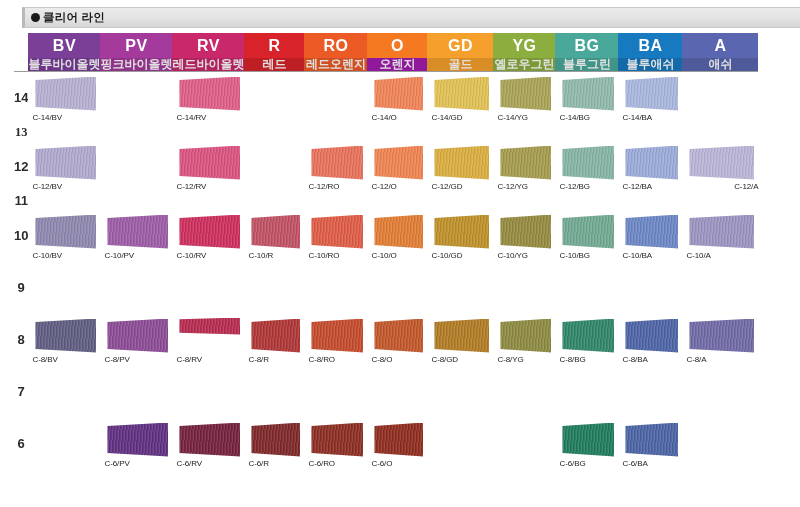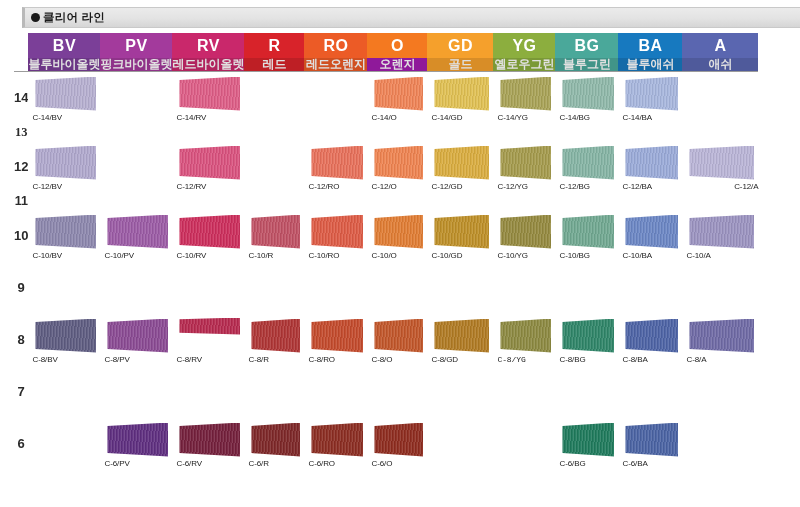--- a/index.html
+++ b/index.html
@@ -678,21 +678,21 @@
             </td>
             <td class="cell">
               <div class="cellinner" style="height: 51px;">
                 <div class="swatchbox">
                   <div class="swatch" style="background: rgb(176, 122, 35);"></div>
                 </div>
                 <div class="swlabel">C-8/GD</div>
               </div>
             </td>
             <td class="cell">
-              <div class="cellinner" style="height: 51px; font-family: Liberation Mono, monospace;">
+              <div class="cellinner" style="height: 51px;">
                 <div class="swatchbox">
                   <div class="swatch" style="background: rgb(140, 137, 65);"></div>
                 </div>
                 <div class="swlabel">C-8/YG</div>
               </div>
             </td>
             <td class="cell">
               <div class="cellinner" style="height: 51px;">
                 <div class="swatchbox">
                   <div class="swatch" style="background: rgb(47, 133, 104);"></div>

